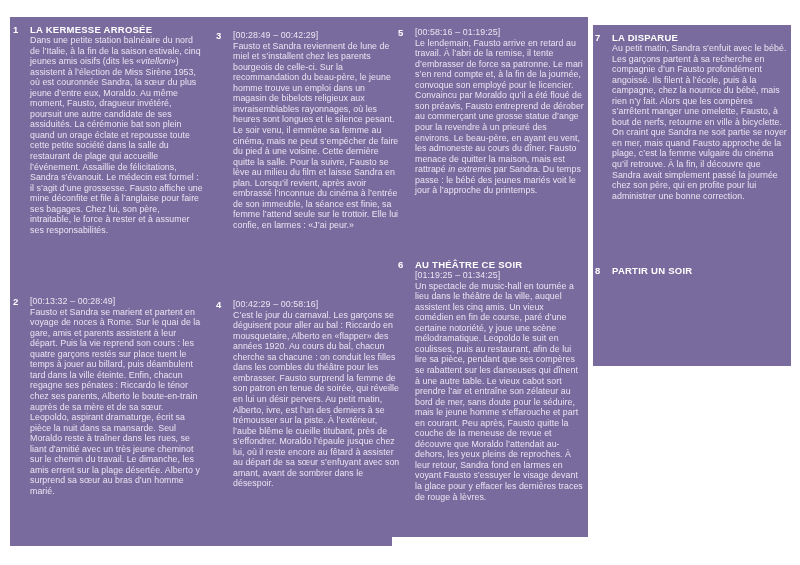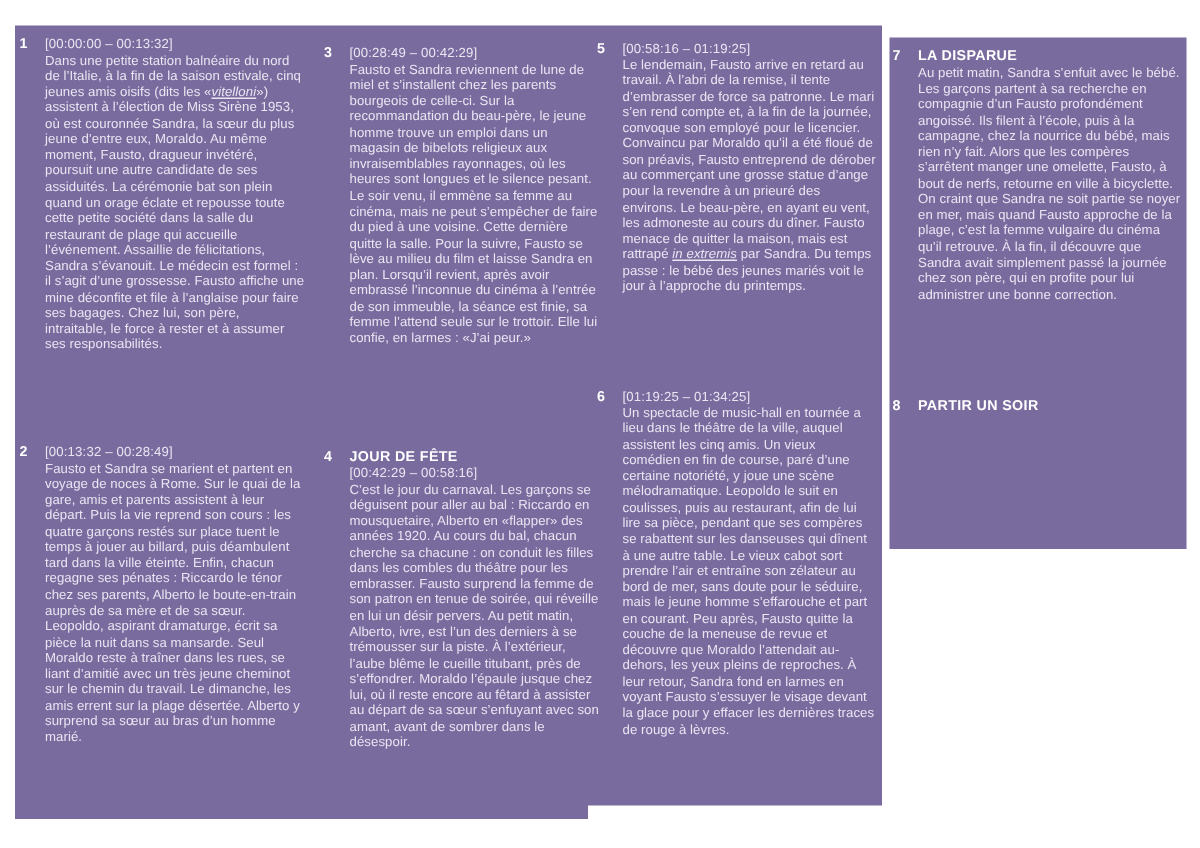--- a/index.html
+++ b/index.html
@@ -55,21 +55,21 @@
     font-size: 8.8px;
     line-height: 10.6px;
     letter-spacing: 0.1px;
   }
   .chapter .body {
     margin: 0;
     font-size: 8.8px;
     line-height: 10.55px;
     letter-spacing: 0.05px;
   }
-  .chapter .body i { font-style: italic; text-decoration: underline; }
+  .chapter .body i { font-style: italic; }
 
   
   .s1 { left: 13px;  top: 24px;  width: 190px; }
   .s2 { left: 13px;  top: 296px; width: 190px; }
   .s3 { left: 216px; top: 30px;  width: 184px; }
   .s4 { left: 216px; top: 299px; width: 184px; }
   .s5 { left: 398px; top: 27px;  width: 186px; }
   .s6 { left: 398px; top: 259px; width: 186px; }
   .s7 { left: 595px; top: 32px;  width: 192px; }
   .s8 { left: 595px; top: 265px; width: 192px; }
@@ -79,21 +79,21 @@
 
 <div class="stage">
 
   <div class="panel panel-a"></div>
   <div class="panel panel-b"></div>
   <div class="panel panel-c"></div>
 
   <section class="chapter s1">
     <div class="num">1</div>
     <div class="content">
-      <div class="timecode">[00:00:00 – 00:13:32]</div>
+      <h2 class="title">LA KERMESSE ARROSÉE</h2>
       <p class="body">Dans une petite station balnéaire du nord de l’Italie, à la fin de la saison estivale, cinq jeunes amis oisifs (dits les «<i>vitelloni</i>») assistent à l’élection de Miss Sirène 1953, où est couronnée Sandra, la sœur du plus jeune d’entre eux, Moraldo. Au même moment, Fausto, dragueur invétéré, poursuit une autre candidate de ses assiduités. La cérémonie bat son plein quand un orage éclate et repousse toute cette petite société dans la salle du restaurant de plage qui accueille l’événement. Assaillie de félicitations, Sandra s’évanouit. Le médecin est formel : il s’agit d’une grossesse. Fausto affiche une mine déconfite et file à l’anglaise pour faire ses bagages. Chez lui, son père, intraitable, le force à rester et à assumer ses responsabilités.</p>
     </div>
   </section>
 
   <section class="chapter s2">
     <div class="num">2</div>
     <div class="content">
       <div class="timecode">[00:13:32 – 00:28:49]</div>
       <p class="body">Fausto et Sandra se marient et partent en voyage de noces à Rome. Sur le quai de la gare, amis et parents assistent à leur départ. Puis la vie reprend son cours : les quatre garçons restés sur place tuent le temps à jouer au billard, puis déambulent tard dans la ville éteinte. Enfin, chacun regagne ses pénates : Riccardo le ténor chez ses parents, Alberto le boute-en-train auprès de sa mère et de sa sœur. Leopoldo, aspirant dramaturge, écrit sa pièce la nuit dans sa mansarde. Seul Moraldo reste à traîner dans les rues, se liant d’amitié avec un très jeune cheminot sur le chemin du travail. Le dimanche, les amis errent sur la plage désertée. Alberto y surprend sa sœur au bras d’un homme marié.</p>
     </div>
@@ -103,37 +103,37 @@
     <div class="num">3</div>
     <div class="content">
       <div class="timecode">[00:28:49 – 00:42:29]</div>
       <p class="body">Fausto et Sandra reviennent de lune de miel et s’installent chez les parents bourgeois de celle-ci. Sur la recommandation du beau-père, le jeune homme trouve un emploi dans un magasin de bibelots religieux aux invraisemblables rayonnages, où les heures sont longues et le silence pesant. Le soir venu, il emmène sa femme au cinéma, mais ne peut s’empêcher de faire du pied à une voisine. Cette dernière quitte la salle. Pour la suivre, Fausto se lève au milieu du film et laisse Sandra en plan. Lorsqu’il revient, après avoir embrassé l’inconnue du cinéma à l’entrée de son immeuble, la séance est finie, sa femme l’attend seule sur le trottoir. Elle lui confie, en larmes : «J’ai peur.»</p>
     </div>
   </section>
 
   <section class="chapter s4">
     <div class="num">4</div>
     <div class="content">
-      <h2 class="title">JOUR DE FÊTE</h2>
       <div class="timecode">[00:42:29 – 00:58:16]</div>
       <p class="body">C’est le jour du carnaval. Les garçons se déguisent pour aller au bal : Riccardo en mousquetaire, Alberto en «flapper» des années 1920. Au cours du bal, chacun cherche sa chacune : on conduit les filles dans les combles du théâtre pour les embrasser. Fausto surprend la femme de son patron en tenue de soirée, qui réveille en lui un désir pervers. Au petit matin, Alberto, ivre, est l’un des derniers à se trémousser sur la piste. À l’extérieur, l’aube blême le cueille titubant, près de s’effondrer. Moraldo l’épaule jusque chez lui, où il reste encore au fêtard à assister au départ de sa sœur s’enfuyant avec son amant, avant de sombrer dans le désespoir.</p>
     </div>
   </section>
 
   <section class="chapter s5">
     <div class="num">5</div>
     <div class="content">
       <div class="timecode">[00:58:16 – 01:19:25]</div>
       <p class="body">Le lendemain, Fausto arrive en retard au travail. À l’abri de la remise, il tente d’embrasser de force sa patronne. Le mari s’en rend compte et, à la fin de la journée, convoque son employé pour le licencier. Convaincu par Moraldo qu’il a été floué de son préavis, Fausto entreprend de dérober au commerçant une grosse statue d’ange pour la revendre à un prieuré des environs. Le beau-père, en ayant eu vent, les admoneste au cours du dîner. Fausto menace de quitter la maison, mais est rattrapé <i>in extremis</i> par Sandra. Du temps passe : le bébé des jeunes mariés voit le jour à l’approche du printemps.</p>
     </div>
   </section>
 
   <section class="chapter s6">
     <div class="num">6</div>
     <div class="content">
+      <h2 class="title">AU THÉÂTRE CE SOIR</h2>
       <div class="timecode">[01:19:25 – 01:34:25]</div>
       <p class="body">Un spectacle de music-hall en tournée a lieu dans le théâtre de la ville, auquel assistent les cinq amis. Un vieux comédien en fin de course, paré d’une certaine notoriété, y joue une scène mélodramatique. Leopoldo le suit en coulisses, puis au restaurant, afin de lui lire sa pièce, pendant que ses compères se rabattent sur les danseuses qui dînent à une autre table. Le vieux cabot sort prendre l’air et entraîne son zélateur au bord de mer, sans doute pour le séduire, mais le jeune homme s’effarouche et part en courant. Peu après, Fausto quitte la couche de la meneuse de revue et découvre que Moraldo l’attendait au-dehors, les yeux pleins de reproches. À leur retour, Sandra fond en larmes en voyant Fausto s’essuyer le visage devant la glace pour y effacer les dernières traces de rouge à lèvres.</p>
     </div>
   </section>
 
   <section class="chapter s7">
     <div class="num">7</div>
     <div class="content">
       <h2 class="title">LA DISPARUE</h2>
       <p class="body">Au petit matin, Sandra s’enfuit avec le bébé. Les garçons partent à sa recherche en compagnie d’un Fausto profondément angoissé. Ils filent à l’école, puis à la campagne, chez la nourrice du bébé, mais rien n’y fait. Alors que les compères s’arrêtent manger une omelette, Fausto, à bout de nerfs, retourne en ville à bicyclette. On craint que Sandra ne soit partie se noyer en mer, mais quand Fausto approche de la plage, c’est la femme vulgaire du cinéma qu’il retrouve. À la fin, il découvre que Sandra avait simplement passé la journée chez son père, qui en profite pour lui administrer une bonne correction.</p>

